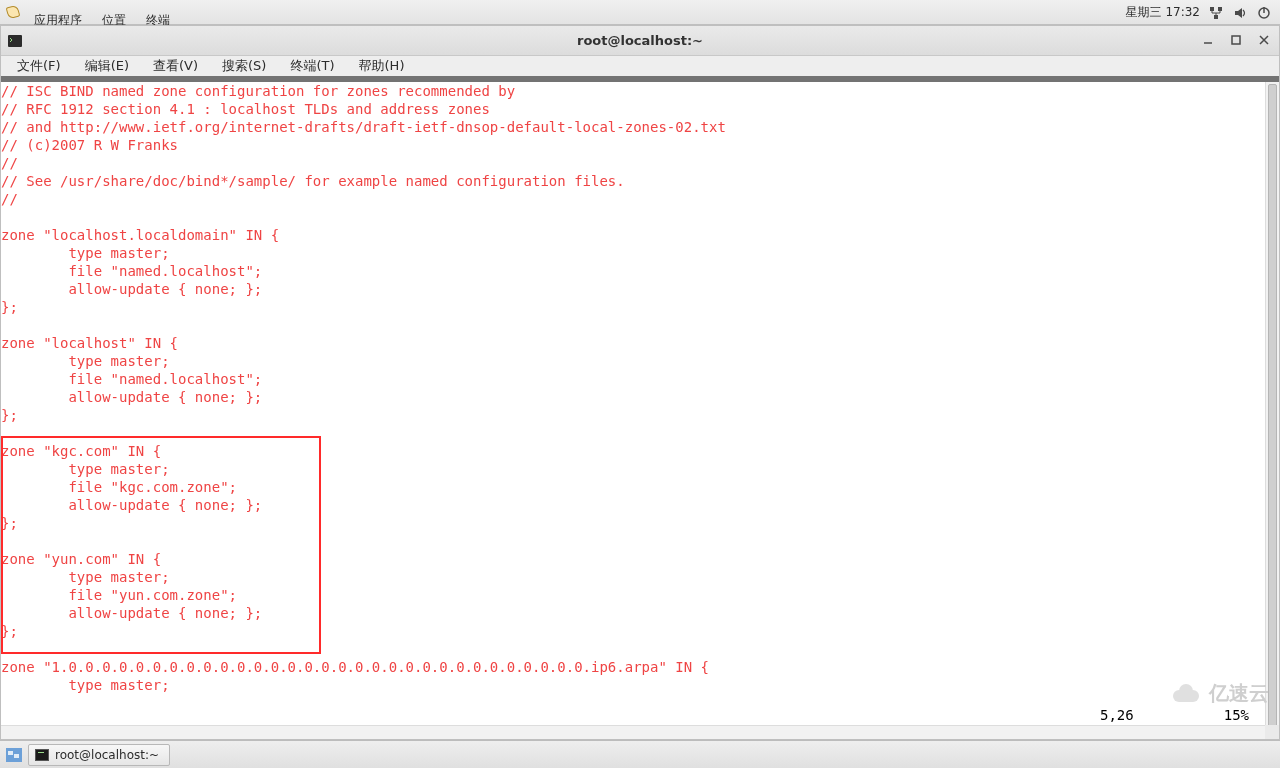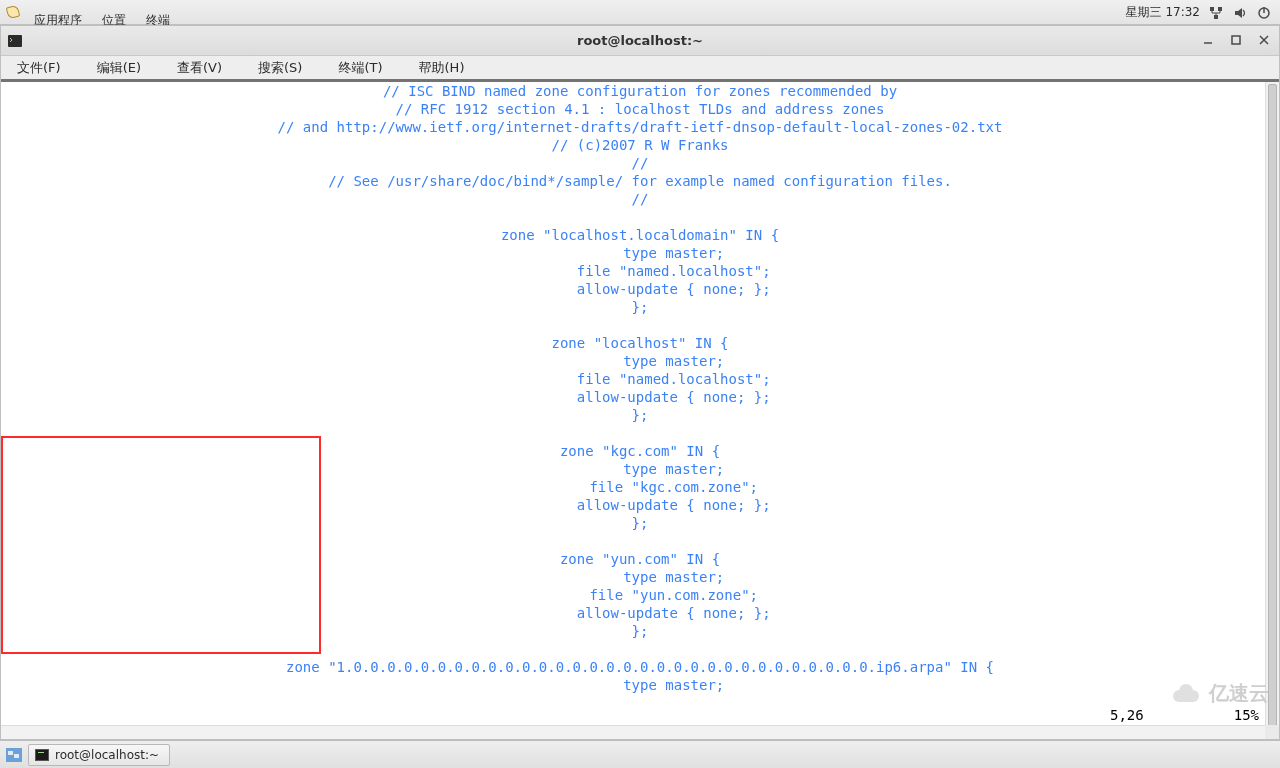--- a/index.html
+++ b/index.html
@@ -68,45 +68,44 @@
   position:absolute; left:6px; top:7px; width:16px; height:16px;
 }
 .win-controls {
   position:absolute; right:6px; top:5px; display:flex; gap:10px;
   font-size: 13px; color:#4a4a4a;
 }
 .win-controls .wbtn { width:18px; height:18px; display:flex; align-items:center; justify-content:center; cursor:default;}
 .menubar {
   height: 26px;
   background: #eeeeee;
-  border-bottom: 3px solid #737373;
+  border-bottom: 6px solid #737373;
   display:flex;
   align-items:center;
   font-size: 13px;
   color: #2c2c2c;
   padding: 0 6px;
-  gap: 16px;
+  gap: 4px;
 }
 .menubar .m { padding: 0 10px; line-height: 26px; cursor:default; }
 
 
 .term-wrap {
   flex:1;
   background:#fff;
   position:relative;
   overflow:hidden;
 }
 .term {
   font-family: "DejaVu Sans Mono", "Noto Sans Mono", monospace;
   font-size: 14px;
   line-height: 18px;
   white-space: pre;
-  color: #3b82f6;
-  padding: 0 16px;
-  text-align: center;
+  color: #ef4444;
+  padding: 0 0;
 }
 .scrollbar-v {
   position:absolute; right:0; top:0; width:14px; height: calc(100% - 14px);
   background:#f2f2f2; border-left:1px solid #ddd;
 }
 .scrollbar-v .thumb {
   position:absolute; left:2px; right:2px; top:2px; height:100%;
   background:#cfcfcf; border:1px solid #b5b5b5; border-radius:2px;
 }
 .scrollbar-h {
@@ -120,21 +119,21 @@
 .highlight-box {
   position:absolute;
   border: 2px solid #ff2a2a;
   pointer-events:none;
 }
 
 
 .vim-status {
   position:absolute;
   bottom: 16px; 
-  right: 20px;
+  right: 30px;
   font-family: "DejaVu Sans Mono", monospace;
   font-size: 14px;
   display:flex;
   gap: 90px;
   color:#000;
 }
 
 
 .bottom-panel {
   position:absolute;

